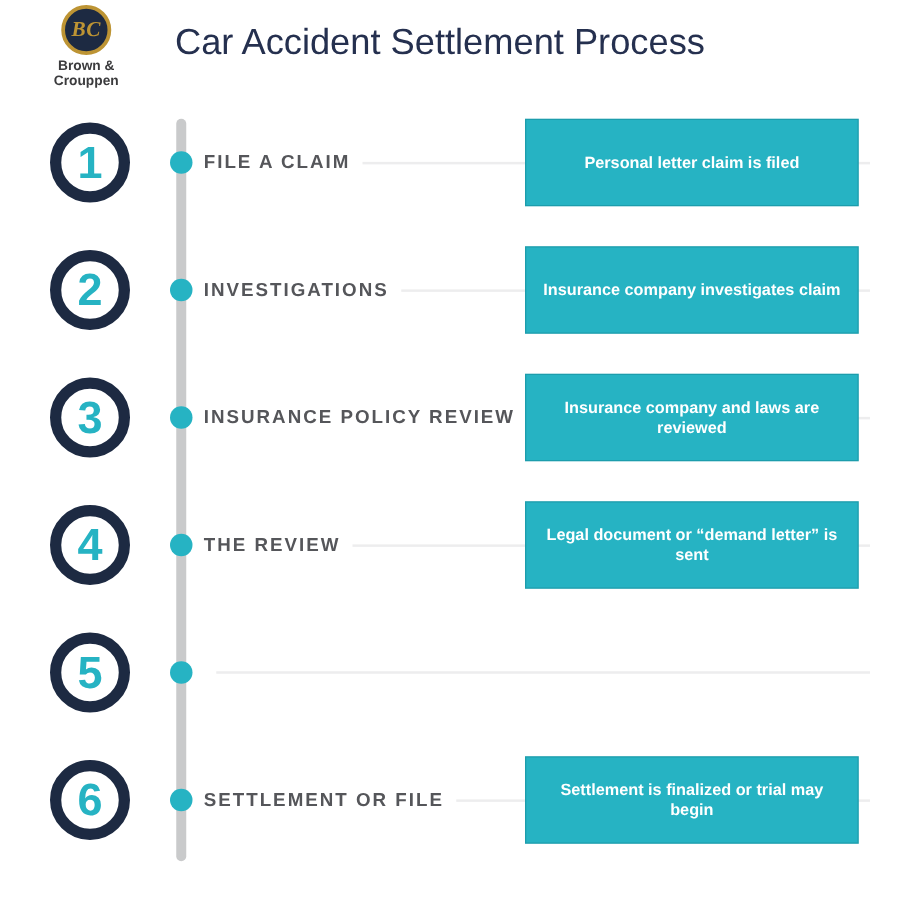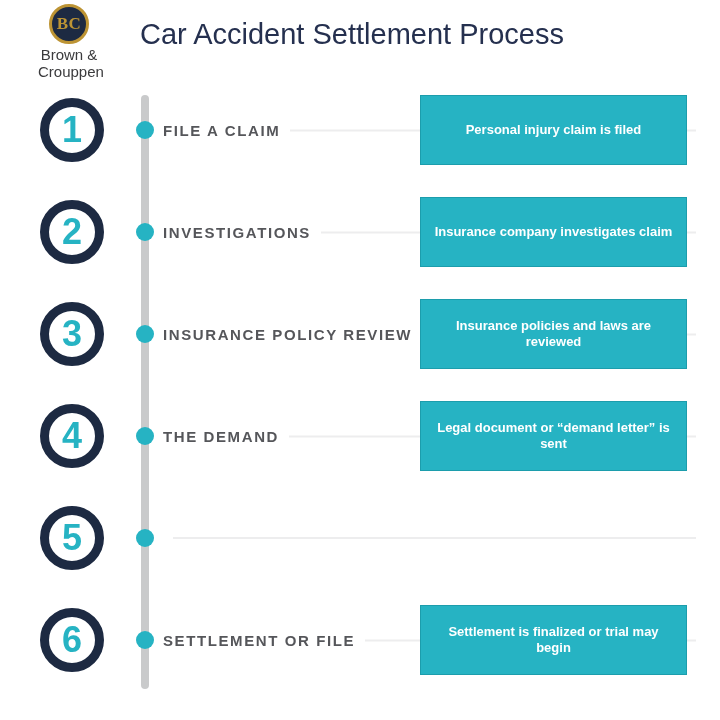--- a/index.html
+++ b/index.html
@@ -16,31 +16,31 @@
 
   
   .header { position: absolute; top: 0; left: 0; right: 0; height: 80px; }
 
   .brand { position: absolute; left: 38px; top: 4px; width: 62px; text-align: center; }
   .logo-circle {
     width: 40px; height: 40px; margin: 0 auto;
     border-radius: 50%;
     background: var(--navy, #1e2b45);
     border: 3px solid var(--gold, #bd9434);
-    display: flex; align-items: center; justify-content: center;
+    display: flex; align-items: center; justify-content: center; font-style: italic;
   }
   .logo-monogram {
     font-family: "Liberation Serif", serif;
     font-size: 17px; font-weight: 700;
     color: var(--gold, #c29a3f);
     letter-spacing: 0.5px;
   }
   .logo-name {
     margin-top: 3px;
-    font-size: 15px; font-weight: 400; line-height: 1.1;
+    font-size: 11px; font-weight: 700; line-height: 1.1;
     color: #3b3b3d;
   }
 
   .title {
     position: absolute; left: 140px; top: 18px;
     font-size: 29px; font-weight: 400;
     color: #25304f;
   }
 
   
@@ -143,21 +143,21 @@
   <div class="step-row">
     <div class="step-number-circle">
       <span class="step-number">1</span>
     </div>
     <div class="step-dot"></div>
     <div class="step-label-row">
       <span class="step-label">FILE A CLAIM</span>
       <span class="step-label-rule"></span>
     </div>
     <div class="step-description-box">
-      <span class="step-description">Personal injury claim is filed</span>
+      <span class="step-description">Personal letter claim is filed</span>
     </div>
   </div>
 
   <div class="step-row">
     <div class="step-number-circle">
       <span class="step-number">2</span>
     </div>
     <div class="step-dot"></div>
     <div class="step-label-row">
       <span class="step-label">INVESTIGATIONS</span>
@@ -171,31 +171,31 @@
   <div class="step-row">
     <div class="step-number-circle">
       <span class="step-number">3</span>
     </div>
     <div class="step-dot"></div>
     <div class="step-label-row">
       <span class="step-label">INSURANCE POLICY REVIEW</span>
       <span class="step-label-rule"></span>
     </div>
     <div class="step-description-box">
-      <span class="step-description">Insurance policies and laws are reviewed</span>
+      <span class="step-description">Insurance company and laws are reviewed</span>
     </div>
   </div>
 
   <div class="step-row">
     <div class="step-number-circle">
       <span class="step-number">4</span>
     </div>
     <div class="step-dot"></div>
     <div class="step-label-row">
-      <span class="step-label">THE DEMAND</span>
+      <span class="step-label">THE REVIEW</span>
       <span class="step-label-rule"></span>
     </div>
     <div class="step-description-box">
       <span class="step-description">Legal document or “demand letter” is sent</span>
     </div>
   </div>
 
   <div class="step-row">
     <div class="step-number-circle">
       <span class="step-number">5</span>

